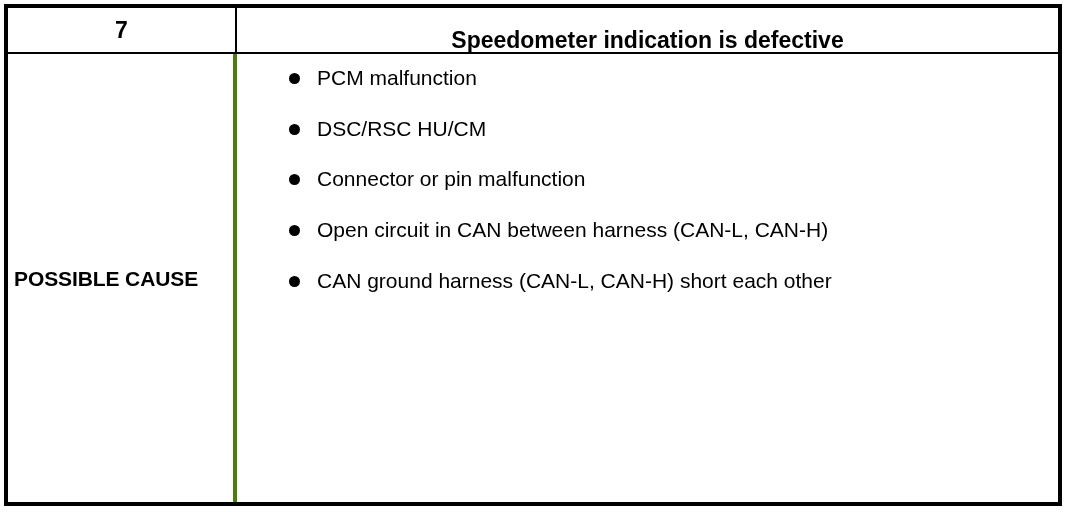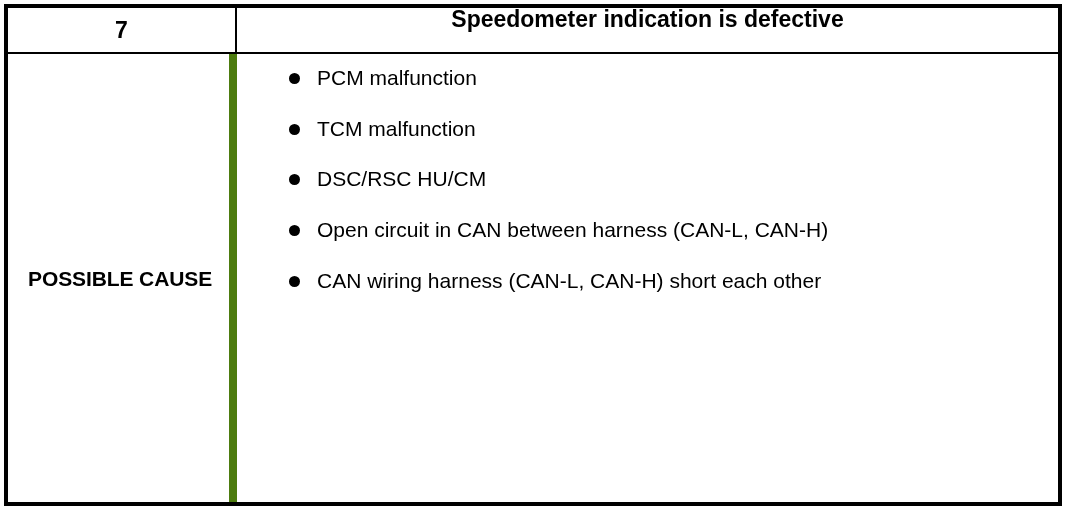--- a/index.html
+++ b/index.html
@@ -59,21 +59,21 @@
     box-sizing: border-box;
     border-right: 2px solid #000000;
     display: flex;
     align-items: center;
     justify-content: center;
   }
   .col-right {
     flex: 1 1 auto;
     box-sizing: border-box;
     display: flex;
-    align-items: flex-start;
+    align-items: flex-end;
     justify-content: center;
     min-width: 0;
   }
 
   .cell-index {
     font-size: 23px;
     font-weight: bold;
     letter-spacing: 0px;
     line-height: 1;
   }
@@ -82,25 +82,25 @@
     font-weight: bold;
     line-height: 1;
     text-align: center;
   }
 
   
   .col-left-body {
     width: 229px;
     flex: 0 0 229px;
     box-sizing: border-box;
-    border-right: 8px solid #4d7c0f;
+    border-right: 4px solid #4d7c0f;
     display: flex;
     align-items: center;
     justify-content: flex-start;
-    padding-left: 20px;
+    padding-left: 6px;
   }
   .cause-label {
     font-size: 21px;
     font-weight: bold;
     line-height: 1;
     white-space: nowrap;
     letter-spacing: -0.1px;
   }
 
   
@@ -164,41 +164,41 @@
         <span class="cause-label">POSSIBLE CAUSE</span>
       </div>
       <div class="col-right-body">
         <ul class="bullet-list">
 
           <li class="bullet-item">
             <span class="bullet-dot"></span>
             <span class="bullet-text">PCM malfunction</span>
           </li>
 
-          <li class="bullet-item">
-            <span class="bullet-dot"></span>
-            <span class="bullet-text">TCM malfunction</span>
-          </li>
 
           <li class="bullet-item">
             <span class="bullet-dot"></span>
             <span class="bullet-text">DSC/RSC HU/CM</span>
           </li>
 
 
+          <li class="bullet-item">
+            <span class="bullet-dot"></span>
+            <span class="bullet-text">Connector or pin malfunction</span>
+          </li>
 
 
           <li class="bullet-item">
             <span class="bullet-dot"></span>
             <span class="bullet-text">Open circuit in CAN between harness (CAN-L, CAN-H)</span>
           </li>
 
           <li class="bullet-item">
             <span class="bullet-dot"></span>
-            <span class="bullet-text">CAN wiring harness (CAN-L, CAN-H) short each other</span>
+            <span class="bullet-text">CAN ground harness (CAN-L, CAN-H) short each other</span>
           </li>
 
         </ul>
       </div>
     </div>
 
   </div>
 </div>
 
 </body></html>

